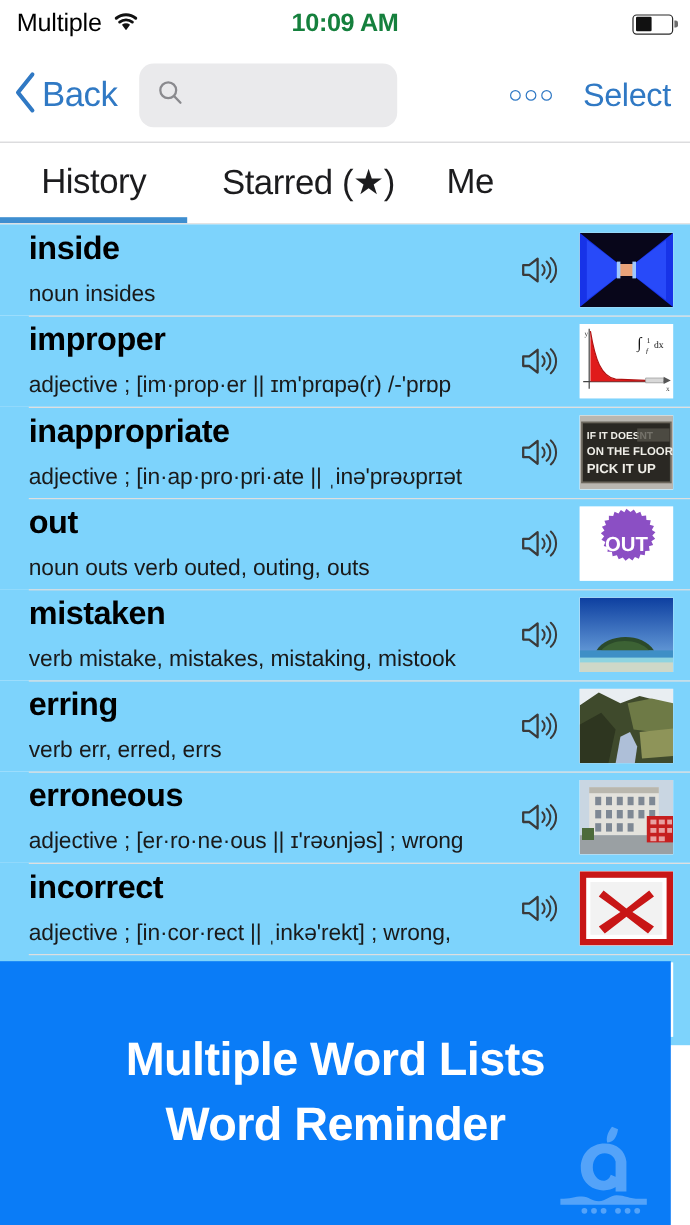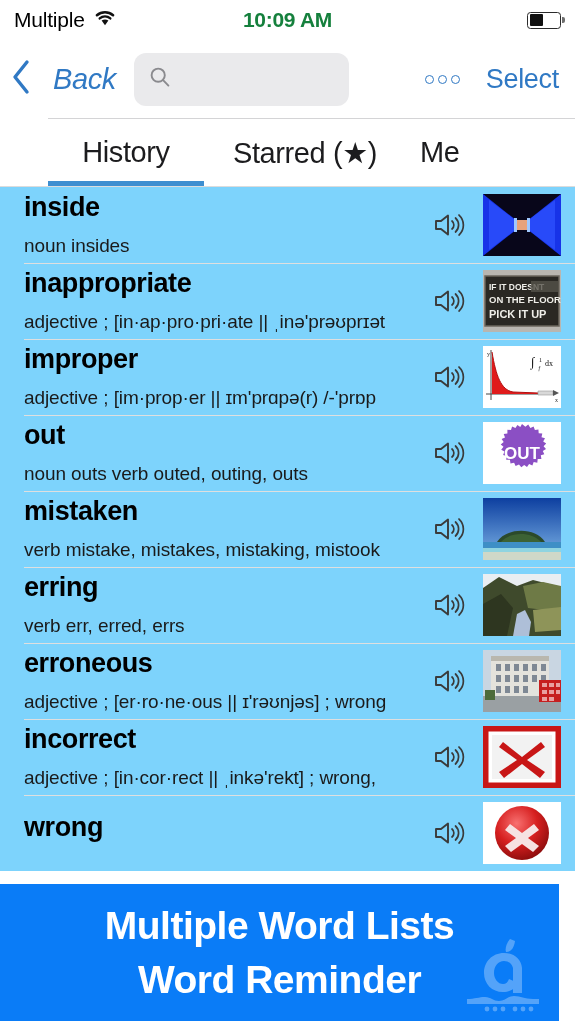--- a/index.html
+++ b/index.html
@@ -83,25 +83,24 @@
     height: 78px;
     display: flex;
     align-items: center;
     padding: 0 16px 0 10px;
     box-sizing: border-box;
     position: relative;
   }
   .back-button {
     display: flex;
     align-items: center;
-    gap: 21px;
+    gap: 3px;
     color: #3079c4;
     cursor: pointer;
     flex: 0 0 auto;
-    font-style: italic;
   }
   .back-chevron { display: block; }
   .back-label {
     font-size: 29px;
     color: #3079c4;
     letter-spacing: -0.4px;
   }
   .search-wrap {
     flex: 0 0 auto;
     margin-left: 18px;
@@ -158,21 +157,20 @@
 
   
   .tab-bar {
     border-top: 1.5px solid #d4d4d6;
     height: 68px;
     display: flex;
     align-items: stretch;
     position: relative;
     overflow: hidden;
     box-sizing: border-box;
-    margin-left: 48px;
   }
   .tab {
     display: flex;
     align-items: center;
     justify-content: center;
     font-size: 29px;
     color: #1c1c1e;
     letter-spacing: -0.4px;
     white-space: nowrap;
     position: relative;
@@ -251,21 +249,21 @@
     overflow: hidden;
     position: relative;
     background: #fff;
   }
   .thumb svg, .thumb div { display: block; }
 
   
   .promo-banner {
     position: absolute;
     left: 0; right: 16px; bottom: 0;
-    height: 137px;
+    height: 220px;
     background: #0a7cf7;
     color: #fff;
     display: flex;
     flex-direction: column;
     align-items: center;
     justify-content: center;
     overflow: hidden;
   }
   .promo-line {
     font-size: 39px;
@@ -369,45 +367,20 @@
     <div class="thumb">
       <svg width="78" height="62" viewBox="0 0 78 62">
         <rect width="78" height="62" fill="#08061a"></rect>
         <polygon points="0,0 39,31 0,62" fill="#1733e8"></polygon>
         <polygon points="78,0 39,31 78,62" fill="#1733e8"></polygon>
         <polygon points="6,6 39,31 6,56" fill="#2b4ffb" opacity="0.85"></polygon>
         <polygon points="72,6 39,31 72,56" fill="#2b4ffb" opacity="0.85"></polygon>
         <rect x="33" y="26" width="12" height="10" fill="#e8a27a"></rect>
         <rect x="31" y="24" width="3" height="14" fill="#9fc8ff"></rect>
         <rect x="44" y="24" width="3" height="14" fill="#9fc8ff"></rect>
-      </svg>
-    </div>
-  </div>
-
-  <div class="word-row">
-    <div class="word-text">
-      <div class="word-title">inappropriate</div>
-      <div class="word-sub">adjective ; [in·ap·pro·pri·ate || ˌinə'prəʊprɪət</div>
-    </div>
-    <div class="speaker-btn">
-      <svg width="36" height="36" viewBox="0 0 36 36">
-        <path d="M5 14 h5 L17 8.5 v19 L10 22 H5 Z" stroke="#3a3a3a" stroke-width="1.9" fill="none" stroke-linejoin="round"></path>
-        <path d="M21 14 a5.2 5.2 0 0 1 0 8" stroke="#3a3a3a" stroke-width="1.7" fill="none" stroke-linecap="round"></path>
-        <path d="M24.5 11 a9.5 9.5 0 0 1 0 14" stroke="#3a3a3a" stroke-width="1.7" fill="none" stroke-linecap="round"></path>
-        <path d="M28 8 a13.6 13.6 0 0 1 0 20" stroke="#3a3a3a" stroke-width="1.7" fill="none" stroke-linecap="round"></path>
-      </svg>
-    </div>
-    <div class="thumb">
-      <svg width="78" height="62" viewBox="0 0 78 62">
-        <rect width="78" height="62" fill="#b9b6b0"></rect>
-        <rect x="2" y="6" width="74" height="50" fill="#2a2823" stroke="#6b665c" stroke-width="1.5"></rect>
-        <text x="6" y="20" font-size="8.5" font-weight="bold" fill="#efeee8" font-family="Liberation Sans, sans-serif">IF IT DOESNT</text>
-        <text x="6" y="33" font-size="9.5" font-weight="bold" fill="#efeee8" font-family="Liberation Sans, sans-serif">ON THE FLOOR</text>
-        <text x="6" y="48" font-size="11" font-weight="bold" fill="#efeee8" font-family="Liberation Sans, sans-serif">PICK IT UP</text>
-        <rect x="48" y="11" width="27" height="11" fill="#55524a" opacity="0.8"></rect>
       </svg>
     </div>
   </div>
 
   <div class="word-row">
     <div class="word-text">
       <div class="word-title">improper</div>
       <div class="word-sub">adjective ; [im·prop·er || ɪm'prɑpə(r) /-'prɒp</div>
     </div>
     <div class="speaker-btn">
@@ -426,20 +399,45 @@
         <path d="M9 6 C 13 30, 18 44, 30 46 L 55 47 L 55 48 L 9 48 Z" fill="#e01b1b"></path>
         <path d="M9 6 C 13 30, 18 44, 30 46 L 55 47" stroke="#b01010" stroke-width="1" fill="none"></path>
         <path d="M55 45 L 70 45 L 70 49 L 55 49 Z" fill="#d8d8d8" stroke="#999" stroke-width="0.6"></path>
         <path d="M70 44 L 76 47 L 70 50 Z" fill="#555"></path>
         <text x="48" y="20" font-size="13" font-family="Liberation Serif, serif" fill="#111">∫</text>
         <text x="56" y="16" font-size="6" font-family="Liberation Serif, serif" fill="#111">1</text>
         <text x="55" y="24" font-size="6" font-family="Liberation Serif, serif" fill="#111">ƒ</text>
         <text x="62" y="20" font-size="8" font-family="Liberation Serif, serif" fill="#111">dx</text>
         <text x="4" y="10" font-size="6" font-family="Liberation Serif, serif" fill="#333">y</text>
         <text x="72" y="56" font-size="6" font-family="Liberation Serif, serif" fill="#333">x</text>
+      </svg>
+    </div>
+  </div>
+
+  <div class="word-row">
+    <div class="word-text">
+      <div class="word-title">inappropriate</div>
+      <div class="word-sub">adjective ; [in·ap·pro·pri·ate || ˌinə'prəʊprɪət</div>
+    </div>
+    <div class="speaker-btn">
+      <svg width="36" height="36" viewBox="0 0 36 36">
+        <path d="M5 14 h5 L17 8.5 v19 L10 22 H5 Z" stroke="#3a3a3a" stroke-width="1.9" fill="none" stroke-linejoin="round"></path>
+        <path d="M21 14 a5.2 5.2 0 0 1 0 8" stroke="#3a3a3a" stroke-width="1.7" fill="none" stroke-linecap="round"></path>
+        <path d="M24.5 11 a9.5 9.5 0 0 1 0 14" stroke="#3a3a3a" stroke-width="1.7" fill="none" stroke-linecap="round"></path>
+        <path d="M28 8 a13.6 13.6 0 0 1 0 20" stroke="#3a3a3a" stroke-width="1.7" fill="none" stroke-linecap="round"></path>
+      </svg>
+    </div>
+    <div class="thumb">
+      <svg width="78" height="62" viewBox="0 0 78 62">
+        <rect width="78" height="62" fill="#b9b6b0"></rect>
+        <rect x="2" y="6" width="74" height="50" fill="#2a2823" stroke="#6b665c" stroke-width="1.5"></rect>
+        <text x="6" y="20" font-size="8.5" font-weight="bold" fill="#efeee8" font-family="Liberation Sans, sans-serif">IF IT DOESNT</text>
+        <text x="6" y="33" font-size="9.5" font-weight="bold" fill="#efeee8" font-family="Liberation Sans, sans-serif">ON THE FLOOR</text>
+        <text x="6" y="48" font-size="11" font-weight="bold" fill="#efeee8" font-family="Liberation Sans, sans-serif">PICK IT UP</text>
+        <rect x="48" y="11" width="27" height="11" fill="#55524a" opacity="0.8"></rect>
       </svg>
     </div>
   </div>
 
   <div class="word-row">
     <div class="word-text">
       <div class="word-title">out</div>
       <div class="word-sub">noun outs verb outed, outing, outs</div>
     </div>
     <div class="speaker-btn">

